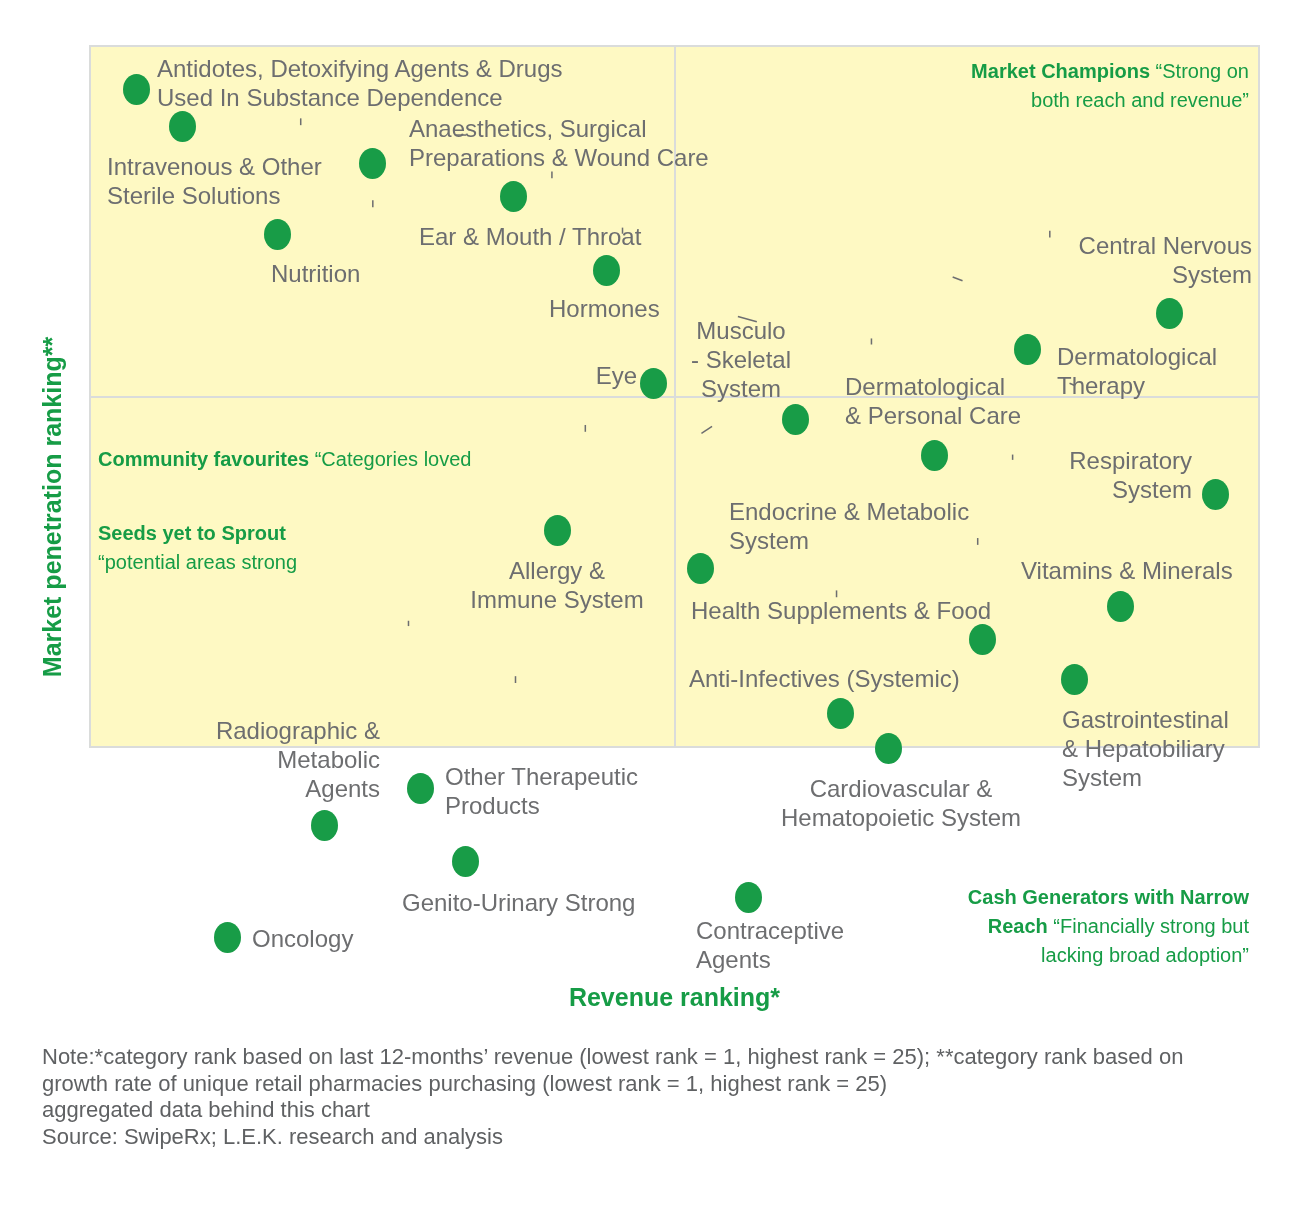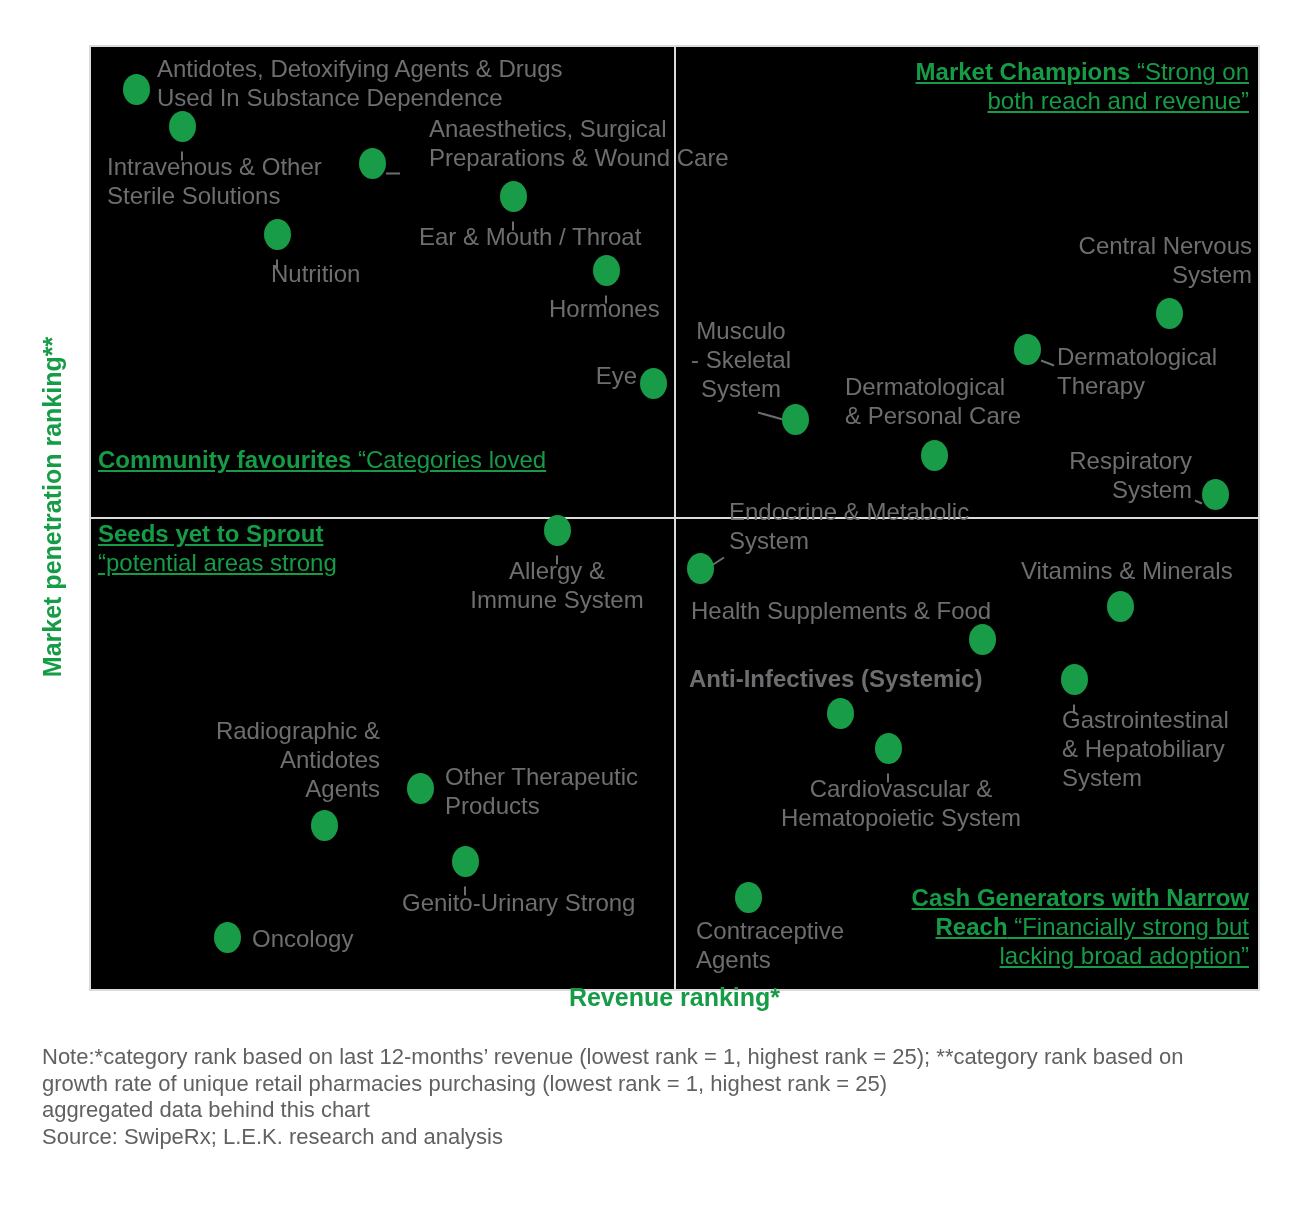--- a/index.html
+++ b/index.html
@@ -1,26 +1,26 @@
 <!DOCTYPE html>
 <html><head>
 <meta charset="utf-8">
 <style>
   html,body{margin:0;padding:0;background:#ffffff;}
   body{width:1300px;height:1205px;position:relative;font-family:"Liberation Sans",sans-serif;overflow:hidden;}
-  .plot{position:absolute;left:89px;top:45px;width:1171px;height:946px;border:2px solid #dadcdb;box-sizing:border-box;background:#000000;}
+  .plot{position:absolute;left:89px;top:45px;width:1171px;height:703px;border:2px solid #dadcdb;box-sizing:border-box;background:#fef9c3;}
   .divider-v{position:absolute;left:50%;top:0;width:2px;height:100%;background:#dadcdb;margin-left:-1px;}
   .divider-h{position:absolute;top:50%;left:0;height:2px;width:100%;background:#dadcdb;margin-top:-1px;}
   .leader-svg{position:absolute;left:0;top:0;width:100%;height:100%;pointer-events:none;}
   .dot{position:absolute;width:27px;height:31px;border-radius:50%;background:#189c47;z-index:3;}
   .pt-label{position:absolute;color:#6d6e70;font-size:24px;line-height:29px;z-index:4;white-space:nowrap;}
   .pt-label.align-left{text-align:left;}
   .pt-label.align-right{text-align:right;}
   .pt-label.align-center{text-align:center;transform:translateX(-50%);}
-  .quad-caption{position:absolute;font-size:24px;line-height:29px;color:#169c46;z-index:5;white-space:nowrap;text-decoration:underline;}
+  .quad-caption{position:absolute;font-size:20px;line-height:29px;color:#169c46;z-index:5;white-space:nowrap;}
   .quad-caption.align-right{text-align:right;}
   .quad-caption .b{font-weight:700;}
   .axis-x{position:absolute;left:89px;top:983px;width:1171px;text-align:center;color:#169c46;font-weight:700;font-size:25px;}
   .axis-y{position:absolute;left:52px;top:507px;transform:translate(-50%,-50%) rotate(-90deg);color:#169c46;font-weight:700;font-size:25px;white-space:nowrap;}
   .notes{position:absolute;left:42px;top:1044px;width:1220px;color:#5f6163;font-size:22px;line-height:26.6px;}
 </style>
 </head>
 <body>
 
 <div class="axis-y">Market penetration ranking**</div>
@@ -51,21 +51,21 @@
     <div class="pt-label align-left" style="left: 66px; top: 7px;">
       <div>Antidotes, Detoxifying Agents &amp; Drugs</div>
       <div>Used In Substance Dependence</div>
     </div>
     <div class="dot" style="left: 77.5px; top: 63.5px;"></div>
     <div class="pt-label align-left" style="left: 16px; top: 105px;">
       <div>Intravenous &amp; Other</div>
       <div>Sterile Solutions</div>
     </div>
     <div class="dot" style="left: 267.5px; top: 100.5px;"></div>
-    <div class="pt-label align-left" style="left: 318px; top: 67px; margin-left: 20px;">
+    <div class="pt-label align-left" style="left: 318px; top: 67px;">
       <div>Anaesthetics, Surgical</div>
       <div>Preparations &amp; Wound Care</div>
     </div>
     <div class="dot" style="left: 408.5px; top: 133.5px;"></div>
     <div class="pt-label align-left" style="left: 328px; top: 175px;">
       <div>Ear &amp; Mouth / Throat</div>
     </div>
     <div class="dot" style="left: 172.5px; top: 171.5px;"></div>
     <div class="pt-label align-left" style="left: 180px; top: 212px;">
       <div>Nutrition</div>
@@ -105,21 +105,21 @@
       <div>System</div>
     </div>
     <div class="dot" style="left: 452.5px; top: 467.5px;"></div>
     <div class="pt-label align-center" style="left: 466px; top: 509px;">
       <div>Allergy &amp;</div>
       <div>Immune System</div>
     </div>
     <div class="dot" style="left: 219.5px; top: 762.5px;"></div>
     <div class="pt-label align-right" style="right: 878px; top: 669px;">
       <div>Radiographic &amp;</div>
-      <div>Antidotes</div>
+      <div>Metabolic</div>
       <div>Agents</div>
     </div>
     <div class="dot" style="left: 315.5px; top: 725.5px;"></div>
     <div class="pt-label align-left" style="left: 354px; top: 715px;">
       <div>Other Therapeutic</div>
       <div>Products</div>
     </div>
     <div class="dot" style="left: 360.5px; top: 798.5px;"></div>
     <div class="pt-label align-left" style="left: 311px; top: 841px;">
       <div>Genito-Urinary Strong</div>
@@ -135,21 +135,21 @@
     </div>
     <div class="dot" style="left: 1015.5px; top: 543.5px;"></div>
     <div class="pt-label align-left" style="left: 930px; top: 509px;">
       <div>Vitamins &amp; Minerals</div>
     </div>
     <div class="dot" style="left: 877.5px; top: 576.5px;"></div>
     <div class="pt-label align-left" style="left: 600px; top: 549px;">
       <div>Health Supplements &amp; Food</div>
     </div>
     <div class="dot" style="left: 735.5px; top: 650.5px;"></div>
-    <div class="pt-label align-left" style="left: 598px; top: 617px; font-weight: bold;">
+    <div class="pt-label align-left" style="left: 598px; top: 617px;">
       <div>Anti-Infectives (Systemic)</div>
     </div>
     <div class="dot" style="left: 969.5px; top: 616.5px;"></div>
     <div class="pt-label align-left" style="left: 971px; top: 658px;">
       <div>Gastrointestinal</div>
       <div>&amp; Hepatobiliary</div>
       <div>System</div>
     </div>
     <div class="dot" style="left: 783.5px; top: 685.5px;"></div>
     <div class="pt-label align-center" style="left: 810px; top: 727px;">

